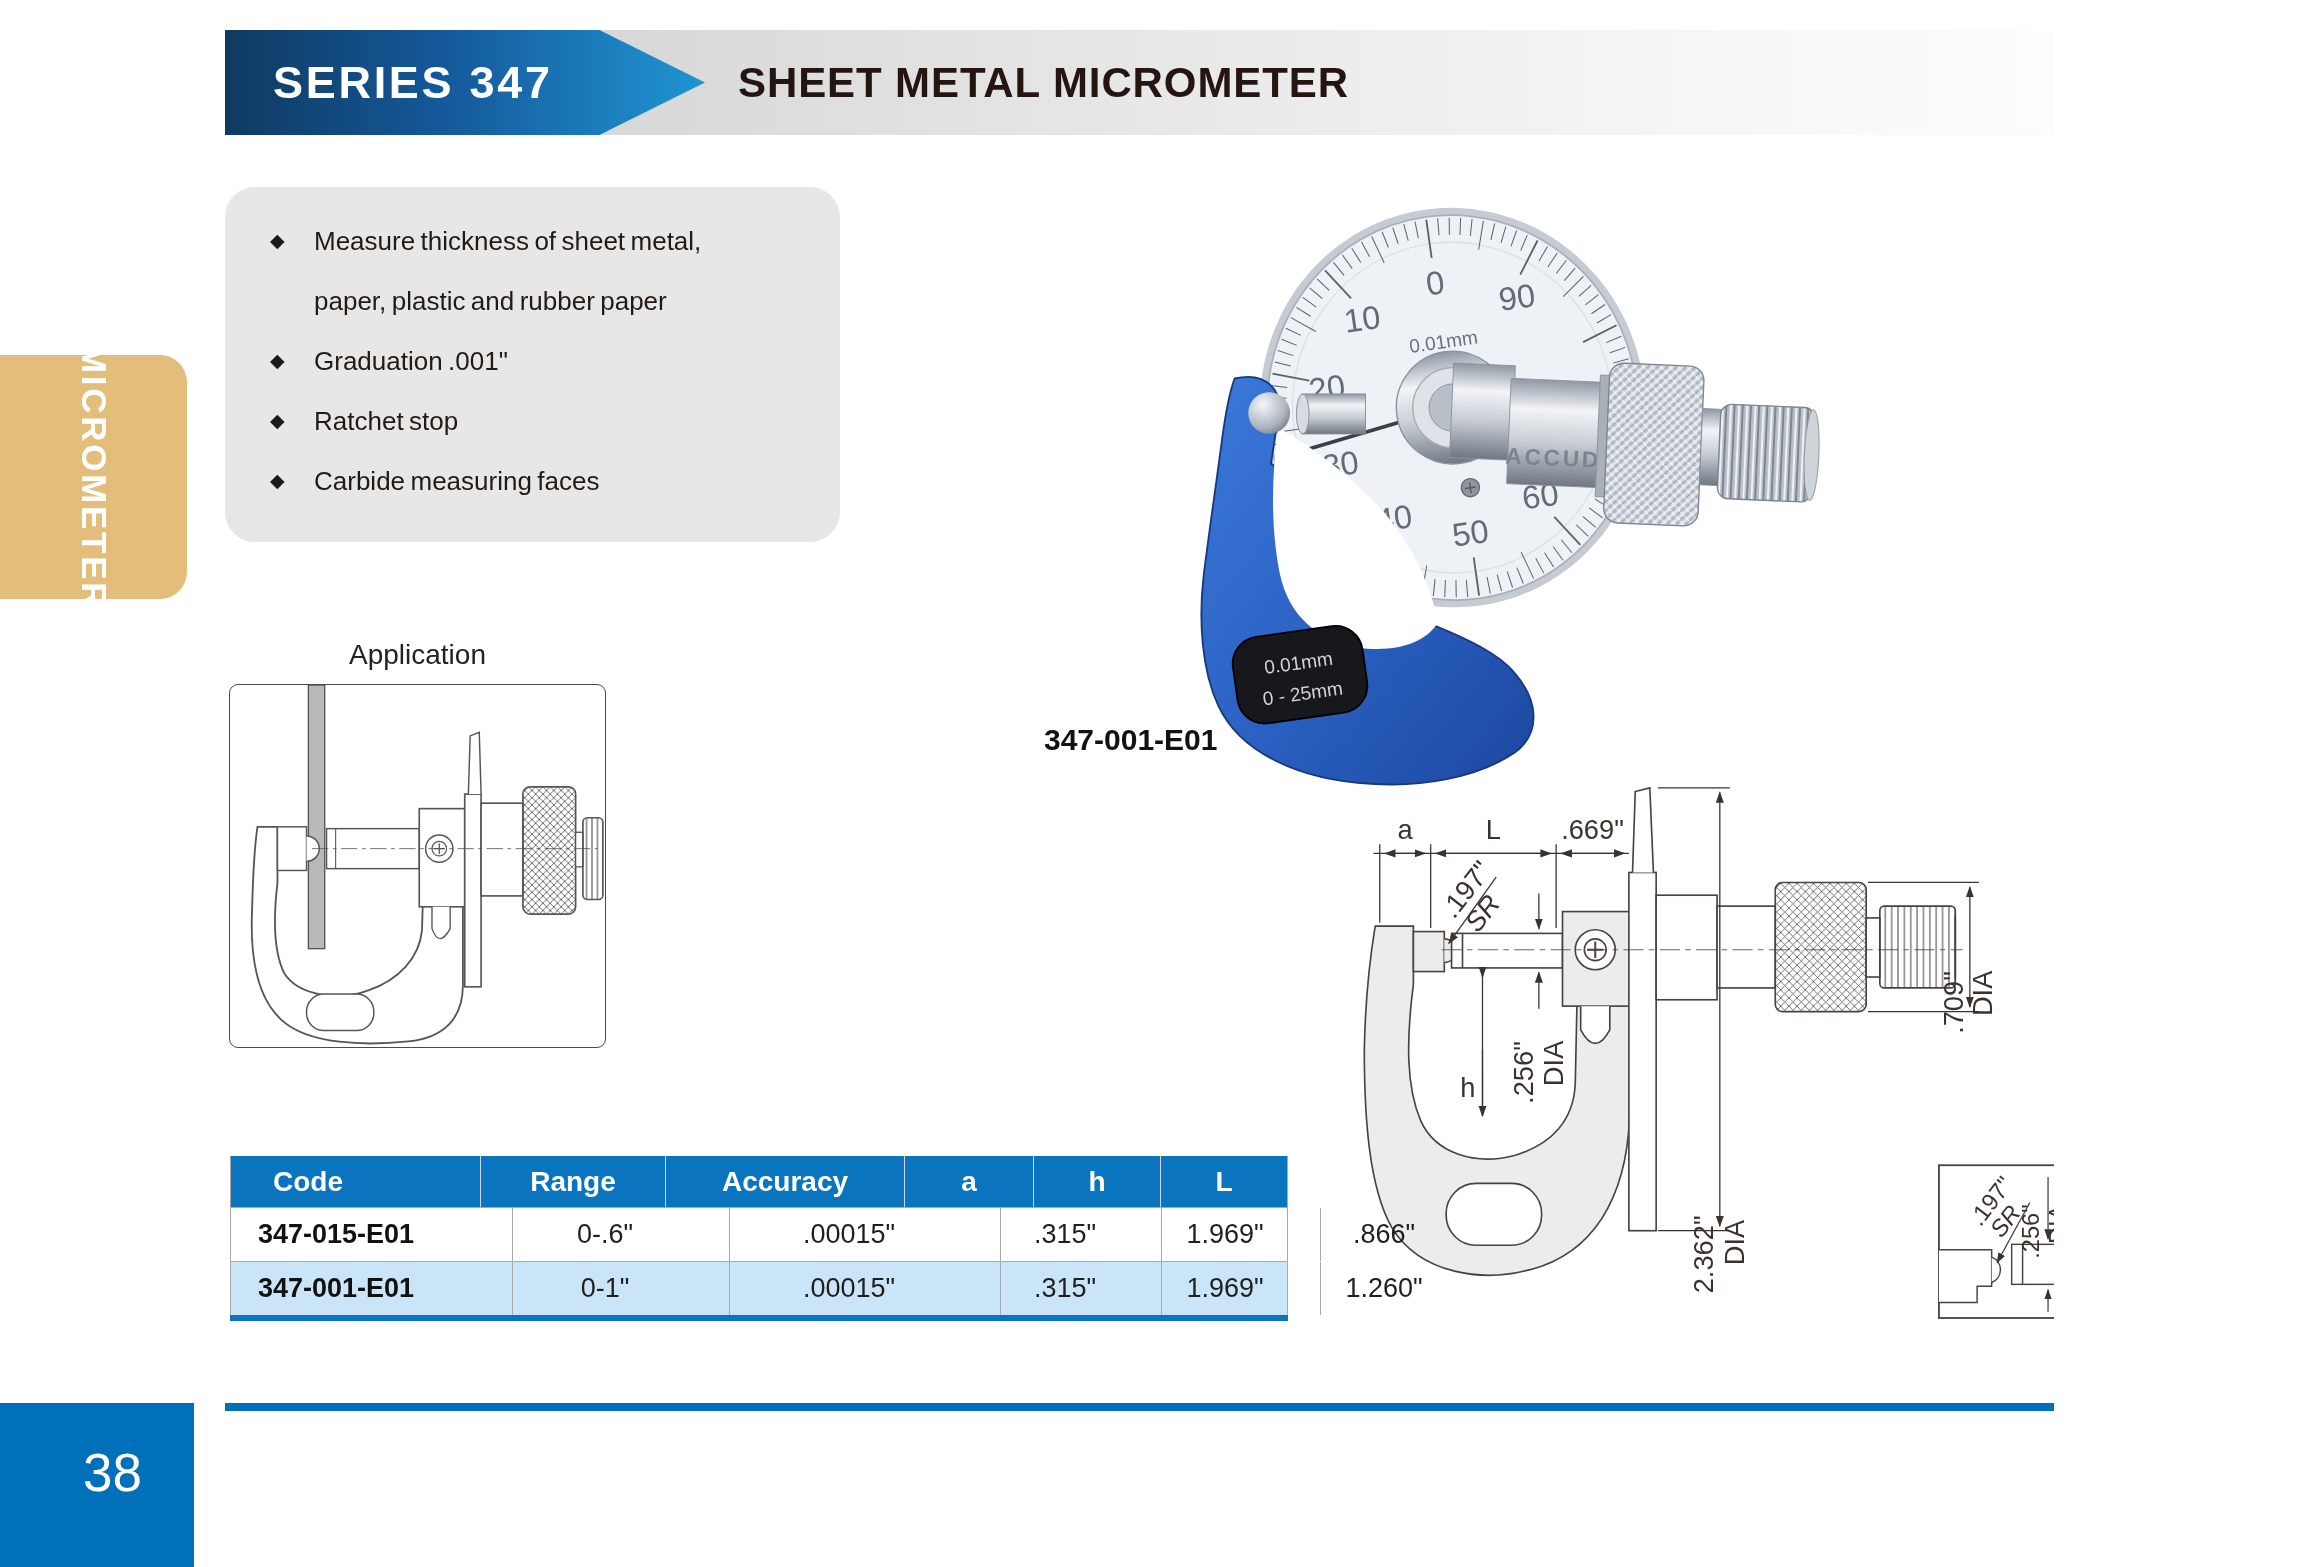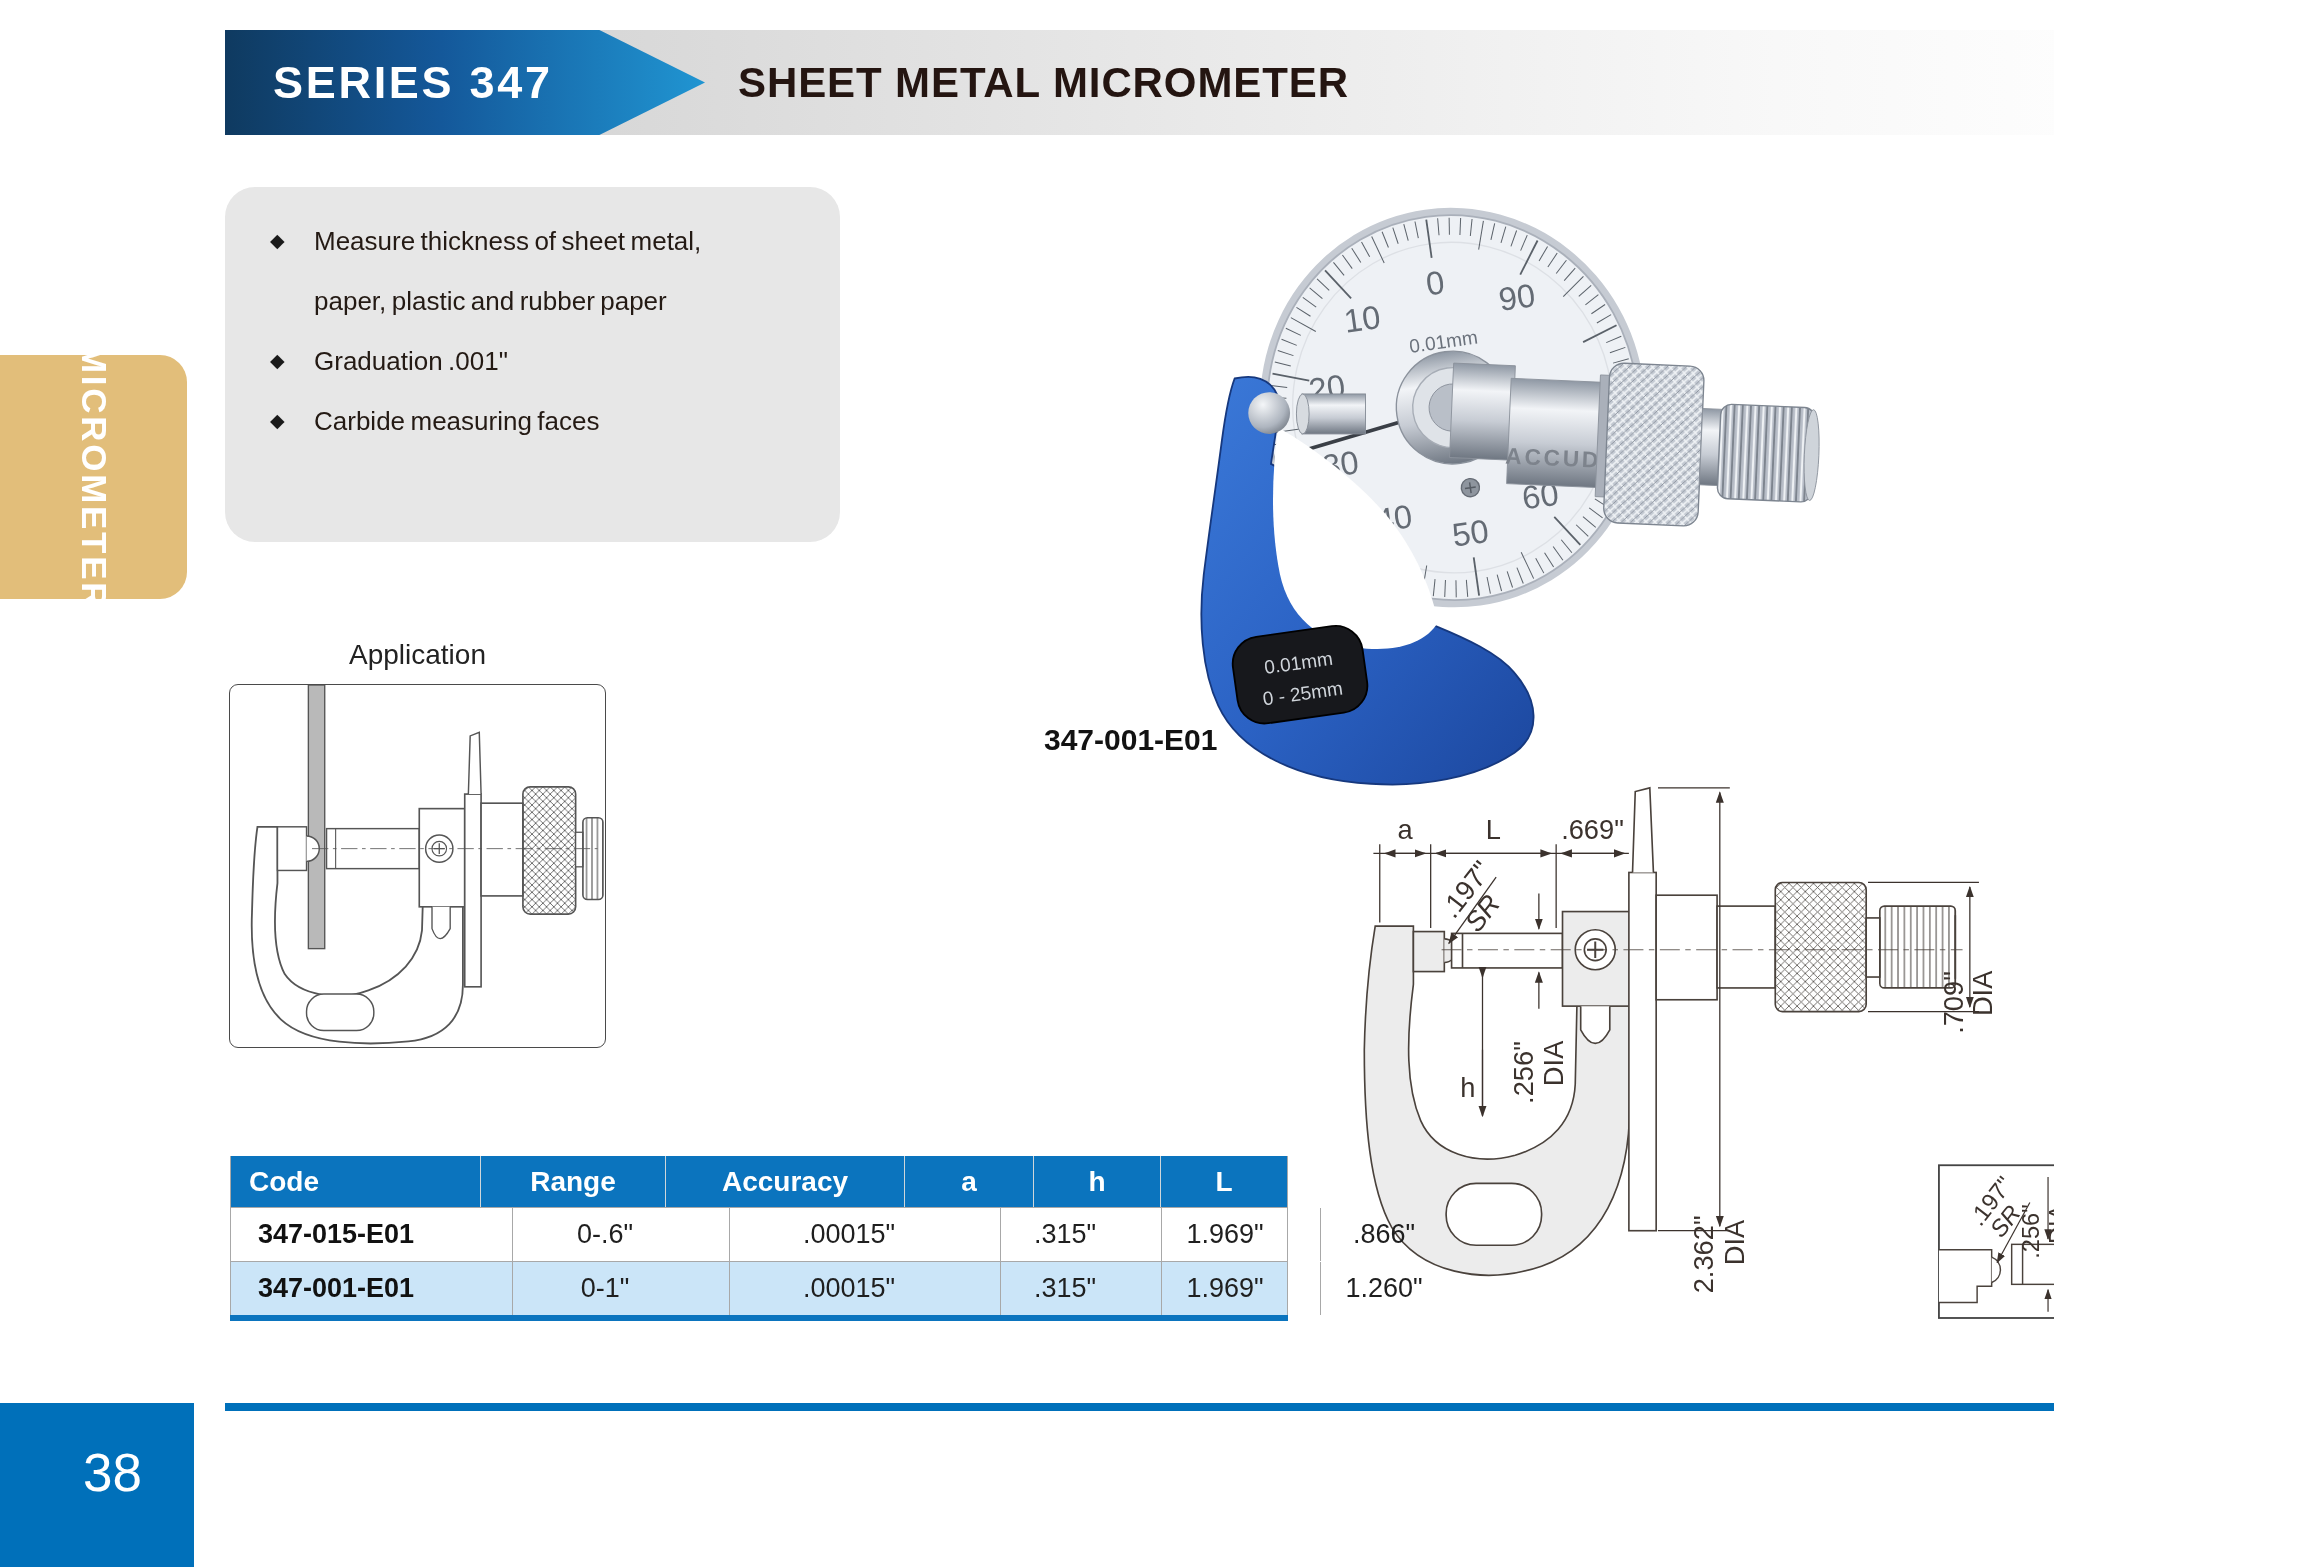--- a/index.html
+++ b/index.html
@@ -40,21 +40,21 @@
   
   .model-label{position:absolute;left:1044px;top:723px;font-size:30px;font-weight:bold;color:#121212;}
 
   
   .spec-table{position:absolute;left:230px;top:1156px;width:1058px;
               border-left:0.9px solid #a8a8a8;border-right:0.9px solid #a8a8a8;box-sizing:border-box;}
   .spec-table .thead,.spec-table .tr{display:grid;grid-template-columns:249px 185px 239px 129px 127px 127px;}
   .spec-table .thead{background:#0b74be;height:51px;}
   .spec-table .th{color:#ffffff;font-size:28px;font-weight:bold;display:flex;align-items:center;
                   justify-content:center;border-left:1.8px solid #cfd6da;}
-  .spec-table .th:first-child{border-left:none;justify-content:flex-start;padding-left:18px;}
+  .spec-table .th:first-child{border-left:none;justify-content:flex-start;padding-left:42px;}
   .spec-table .tr{height:53px;background:#ffffff;border-top:1.8px solid #a8a8a8;gap:32px;}
   .spec-table .tr.hl{background:#cbe5f8;}
   .spec-table .tr:first-of-type{border-top:2.7px solid #ffffff;}
   .spec-table .td{font-size:27px;color:#1f1f1f;display:flex;align-items:center;justify-content:center;
                   border-left:0.9px solid #a8a8a8;}
   .spec-table .td:first-child{border-left:none;justify-content:flex-start;padding-left:27px;
                   font-weight:bold;color:#111111;}
   .spec-table .blue-bottom{height:5.5px;background:#0b74be;margin:0 -0.9px;}
 
   
@@ -73,20 +73,21 @@
 
   <div class="hdr-gray"></div>
   <div class="hdr-arrow"></div>
   <div class="hdr-series">SERIES 347</div>
   <div class="hdr-title">SHEET METAL MICROMETER</div>
 
   <div class="features" id="features-box">
       <div class="f-line bullet">Measure thickness of sheet metal,</div>
       <div class="f-line">paper, plastic and rubber paper</div>
       <div class="f-line bullet">Graduation .001"</div>
+      <div class="f-line bullet">Ratchet stop</div>
       <div class="f-line bullet">Carbide measuring faces</div>
     </div>
 
   <div class="side-tab">
     <span>MICROMETER</span>
   </div>
 
   <div class="app-label">Application</div>
   <div class="app-box">
     <svg width="374" height="360" viewBox="0 0 411 396">

